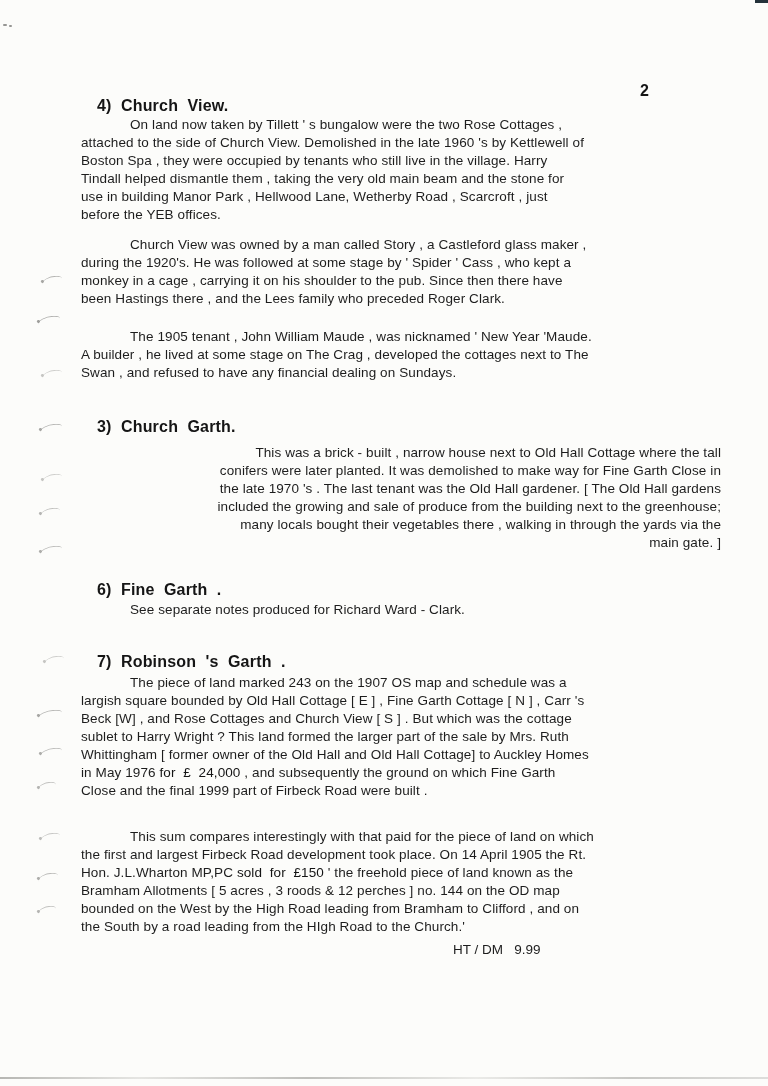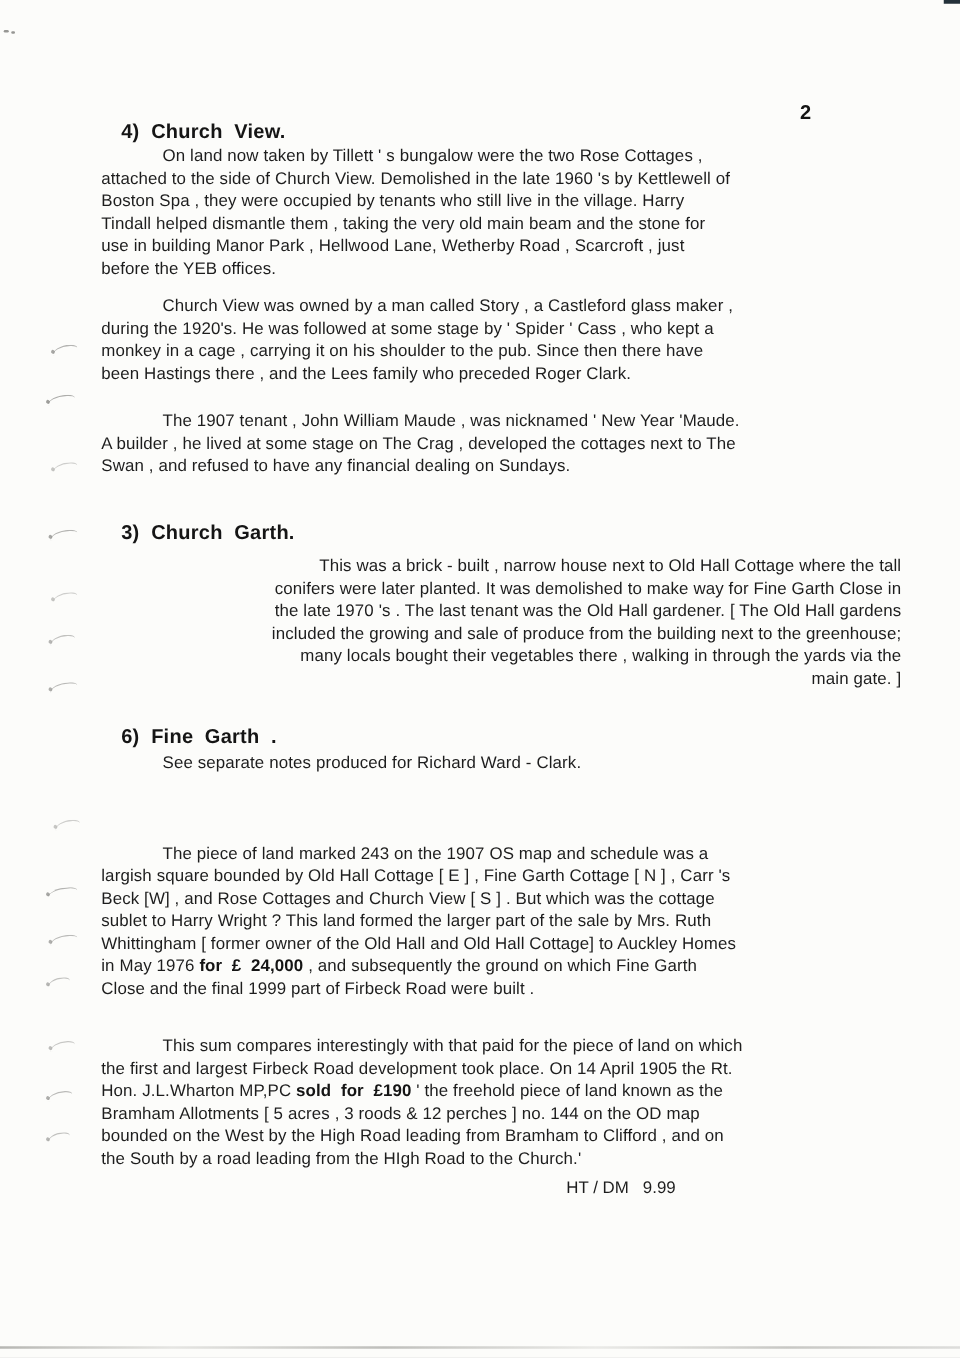--- a/index.html
+++ b/index.html
@@ -19,21 +19,21 @@
     letter-spacing:.2px;
   }
   .para{
     position:absolute;left:81px;width:640px;margin:0;
     font:400 13.5px/18px "Liberation Sans",sans-serif;
     color:#1d1d1d;
     white-space:pre-wrap;
     text-indent:49px;
     letter-spacing:.1px;
   }
-  .bold{font-weight:700;color:#141414;}
+  .bold{font-weight:400;color:#141414;}
   .page-number{
     position:absolute;left:640px;top:82px;
     font:700 16px/18px "Liberation Sans",sans-serif;
     color:#151515;
   }
   .footer{
     position:absolute;left:453px;top:941px;
     font:400 13.5px/18px "Liberation Sans",sans-serif;
     color:#1d1d1d;
     white-space:pre;
@@ -75,45 +75,46 @@
   <p class="para" style="top:116px;">On land now taken by Tillett ' s bungalow were the two Rose Cottages ,
 attached to the side of Church View. Demolished in the late 1960 's by Kettlewell of
 Boston Spa , they were occupied by tenants who still live in the village. Harry
 Tindall helped dismantle them , taking the very old main beam and the stone for
 use in building Manor Park , Hellwood Lane, Wetherby Road , Scarcroft , just
 before the YEB offices.</p>
   <p class="para" style="top:236px;">Church View was owned by a man called Story , a Castleford glass maker ,
 during the 1920's. He was followed at some stage by ' Spider ' Cass , who kept a
 monkey in a cage , carrying it on his shoulder to the pub. Since then there have
 been Hastings there , and the Lees family who preceded Roger Clark.</p>
-  <p class="para" style="top:328px;">The 1907 tenant , John William Maude , was nicknamed ' New Year 'Maude.
+  <p class="para" style="top:328px;">The 1905 tenant , John William Maude , was nicknamed ' New Year 'Maude.
 A builder , he lived at some stage on The Crag , developed the cottages next to The
 Swan , and refused to have any financial dealing on Sundays.</p>
 
   <h2 class="heading" style="top:401px;">3)  Church  Garth.</h2>
   <p class="para" style="top:444px;text-align:right;">This was a brick - built , narrow house next to Old Hall Cottage where the tall
 conifers were later planted. It was demolished to make way for Fine Garth Close in
 the late 1970 's . The last tenant was the Old Hall gardener. [ The Old Hall gardens
 included the growing and sale of produce from the building next to the greenhouse;
 many locals bought their vegetables there , walking in through the yards via the
 main gate. ]</p>
 
   <h2 class="heading" style="top:564px;">6)  Fine  Garth  .</h2>
   <p class="para" style="top:601px;">See separate notes produced for Richard Ward - Clark.</p>
 
+  <h2 class="heading" style="top:636px;">7)  Robinson  's  Garth  .</h2>
   <p class="para" style="top:674px;"><span>The piece of land marked 243 on the 1907 OS map and schedule was a
 largish square bounded by Old Hall Cottage [ E ] , Fine Garth Cottage [ N ] , Carr 's
 Beck [W] , and Rose Cottages and Church View [ S ] . But which was the cottage
 sublet to Harry Wright ? This land formed the larger part of the sale by Mrs. Ruth
 Whittingham [ former owner of the Old Hall and Old Hall Cottage] to Auckley Homes
 in May 1976 </span><span class="bold">for  £  24,000</span><span> , and subsequently the ground on which Fine Garth
 Close and the final 1999 part of Firbeck Road were built .</span></p>
   <p class="para" style="top:816px;margin-top:12px;"><span>This sum compares interestingly with that paid for the piece of land on which
 the first and largest Firbeck Road development took place. On 14 April 1905 the Rt.
-Hon. J.L.Wharton MP,PC </span><span class="bold">sold  for  £190</span><span> ' the freehold piece of land known as the
+Hon. J.L.Wharton MP,PC </span><span class="bold">sold  for  £150</span><span> ' the freehold piece of land known as the
 Bramham Allotments [ 5 acres , 3 roods &amp; 12 perches ] no. 144 on the OD map
 bounded on the West by the High Road leading from Bramham to Clifford , and on
 the South by a road leading from the HIgh Road to the Church.'</span></p>
 
   <div class="footer">HT / DM   9.99</div>
 
   <div class="squig" style="left:42px;top:276px;opacity:.55;"></div>
   <div class="squig" style="left:38px;top:316px;opacity:.6;width:22px;"></div>
   <div class="squig" style="left:42px;top:370px;opacity:.35;"></div>
   <div class="squig" style="left:40px;top:424px;opacity:.55;width:22px;"></div>

